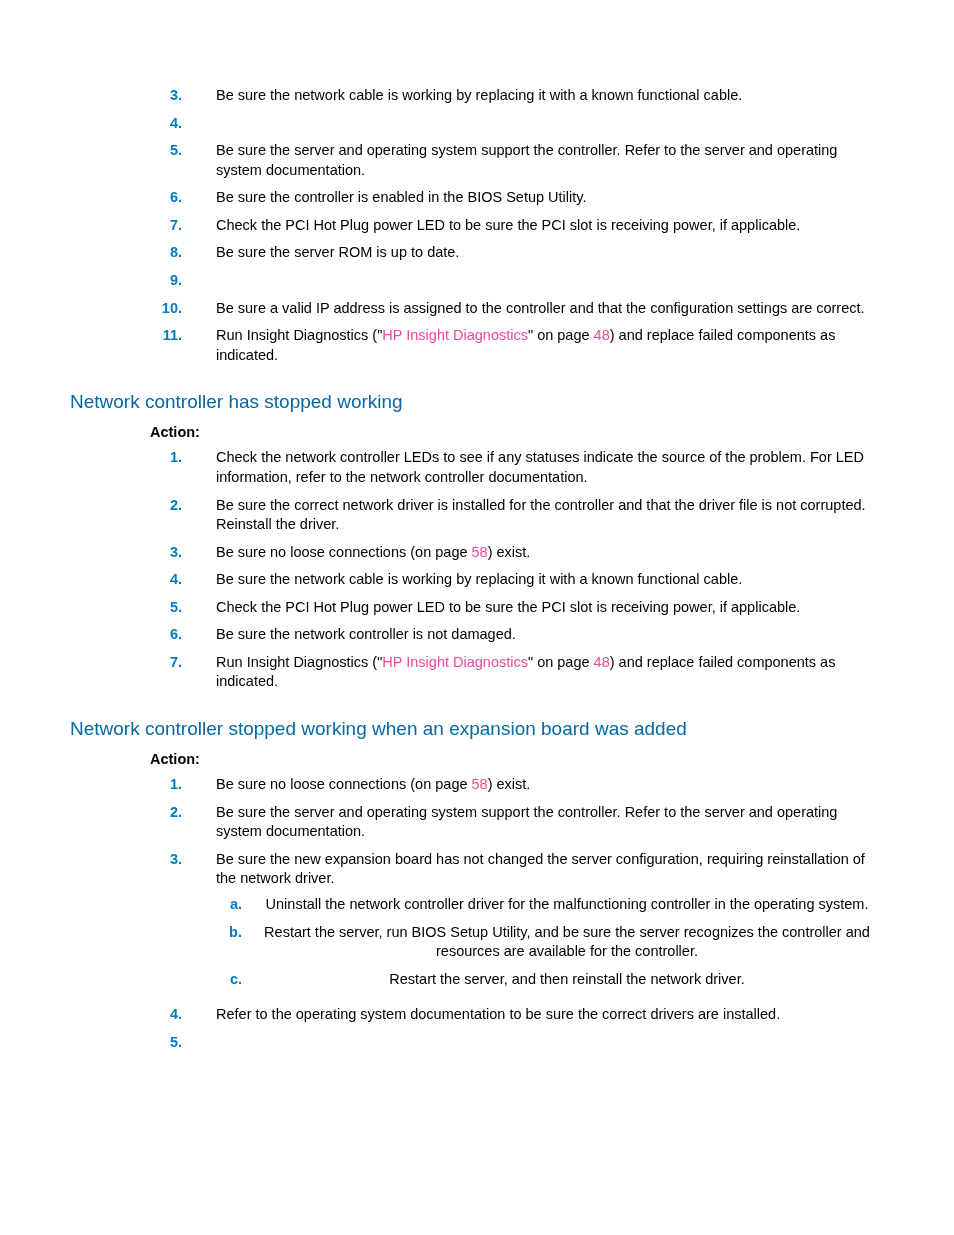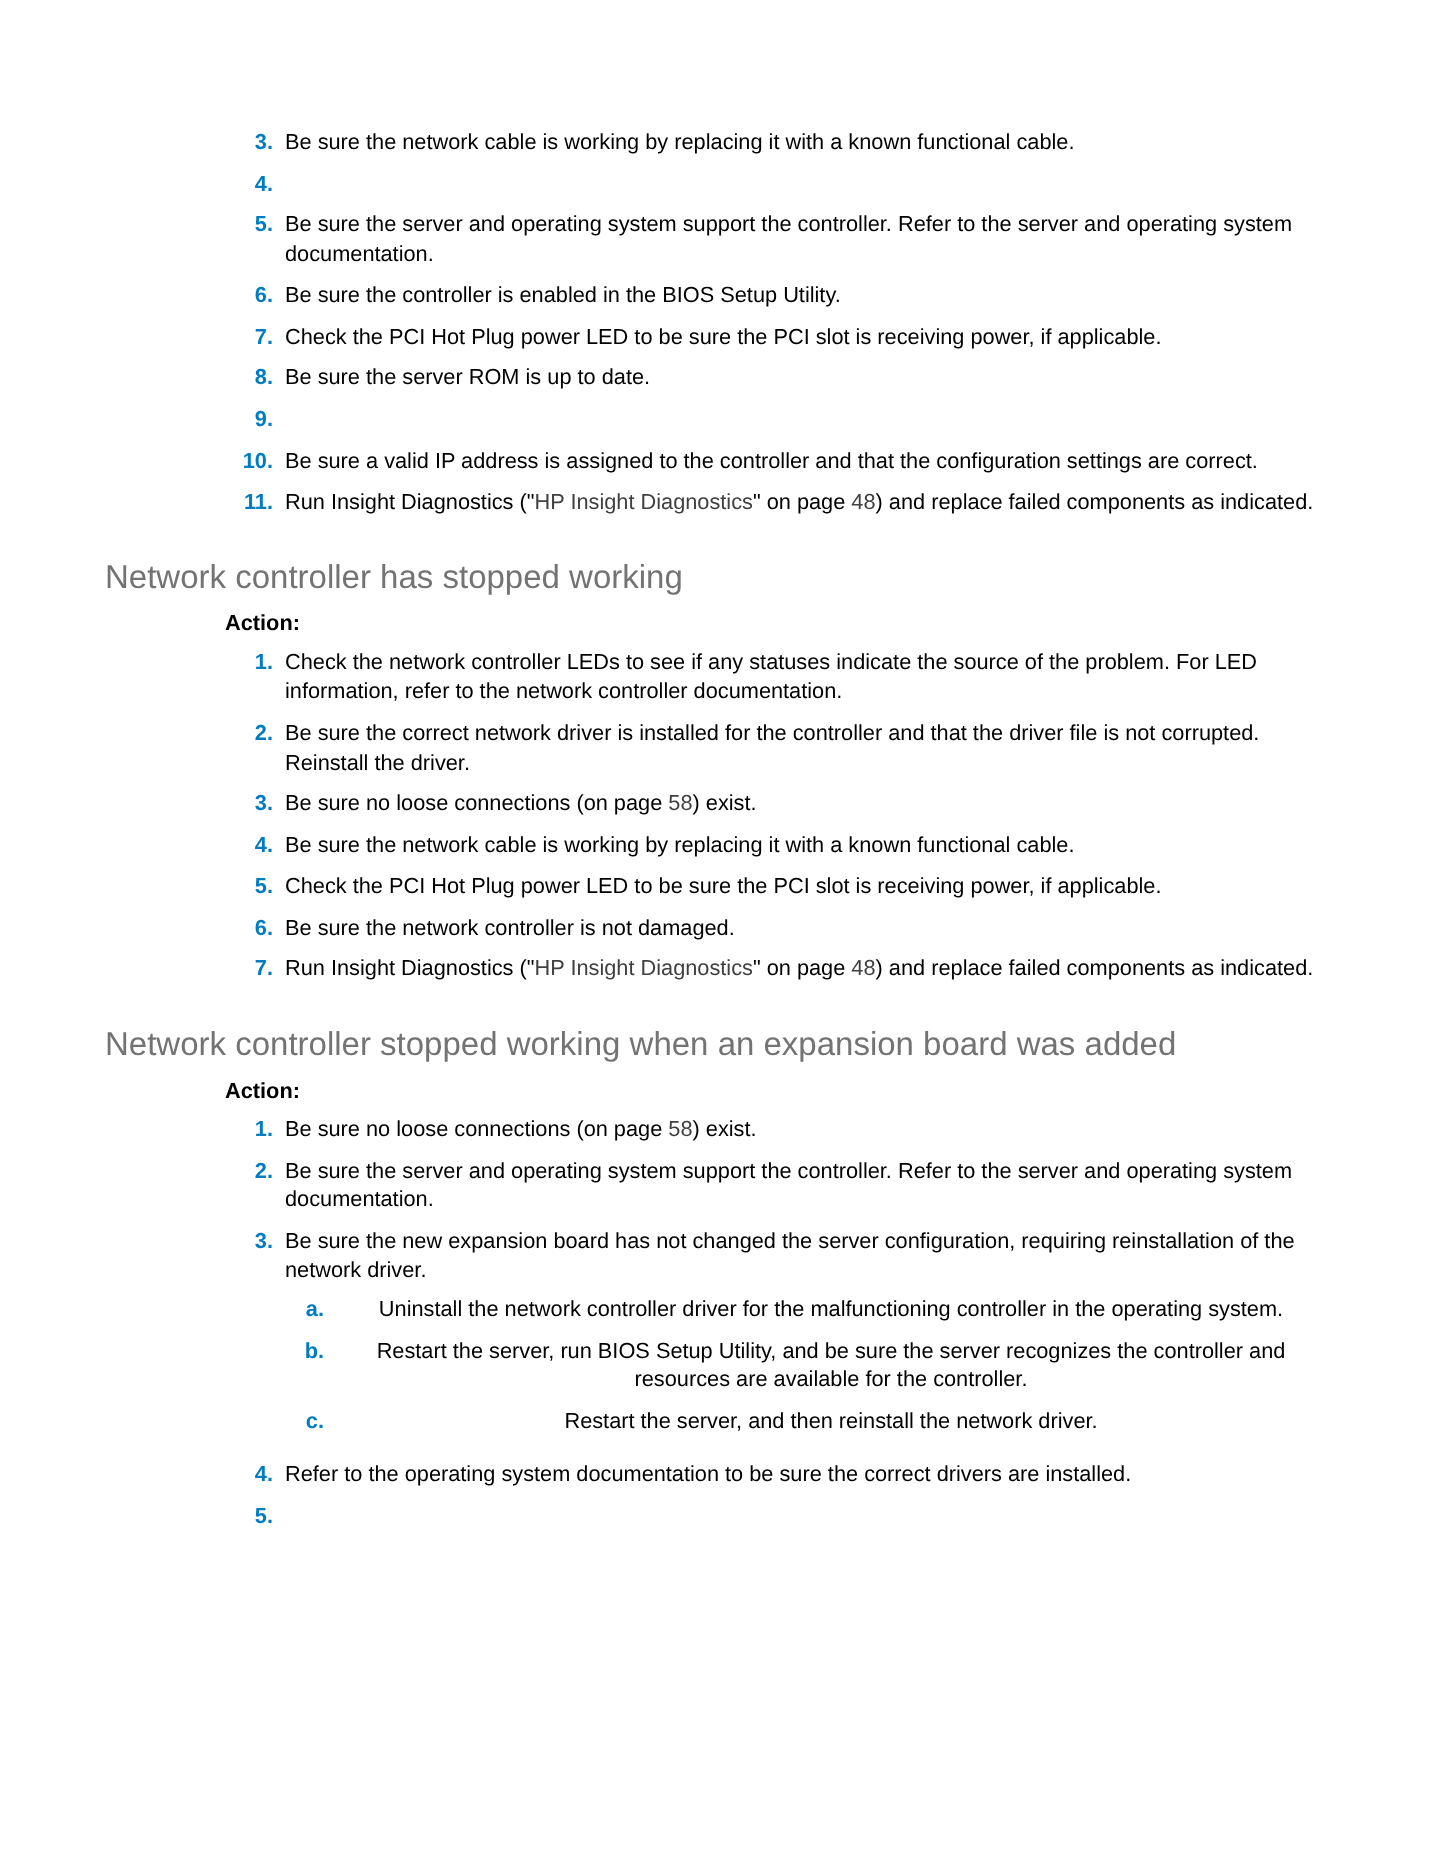--- a/index.html
+++ b/index.html
@@ -28,20 +28,21 @@
   ol.steps > li .num {
     color: #007cc0;
     font-weight: bold;
     min-width: 32px;
     text-align: right;
     margin-right: 8px;
     flex-shrink: 0;
   }
   ol.steps > li .body {
     flex: 1;
+    margin-left: 26px;
   }
   ol.sub {
     list-style: none;
     padding-left: 0;
     margin: 6px 0 2px 0;
   }
   ol.sub > li {
     display: flex;
     align-items: baseline;
     margin-bottom: 8px;
@@ -50,31 +51,31 @@
     color: #007cc0;
     font-weight: bold;
     min-width: 26px;
     text-align: right;
     margin-right: 8px;
     flex-shrink: 0;
   }
   ol.sub > li .subbody { flex: 1; text-align: center; }
   h2.section {
     font-weight: normal;
-    font-size: 22px;
-    color: #737373;
+    font-size: 19px;
+    color: #0369a1;
     margin: 24px 0 8px 0;
   }
   .action-label {
     font-weight: bold;
     padding-left: 80px;
     margin: 0 0 4px 0;
   }
   a.link {
-    color: #404040;
+    color: #ec4899;
     text-decoration: none;
   }
 </style>
 </head>
 <body>
 
 <div class="page">
 
   <ol class="steps">
       <li>

